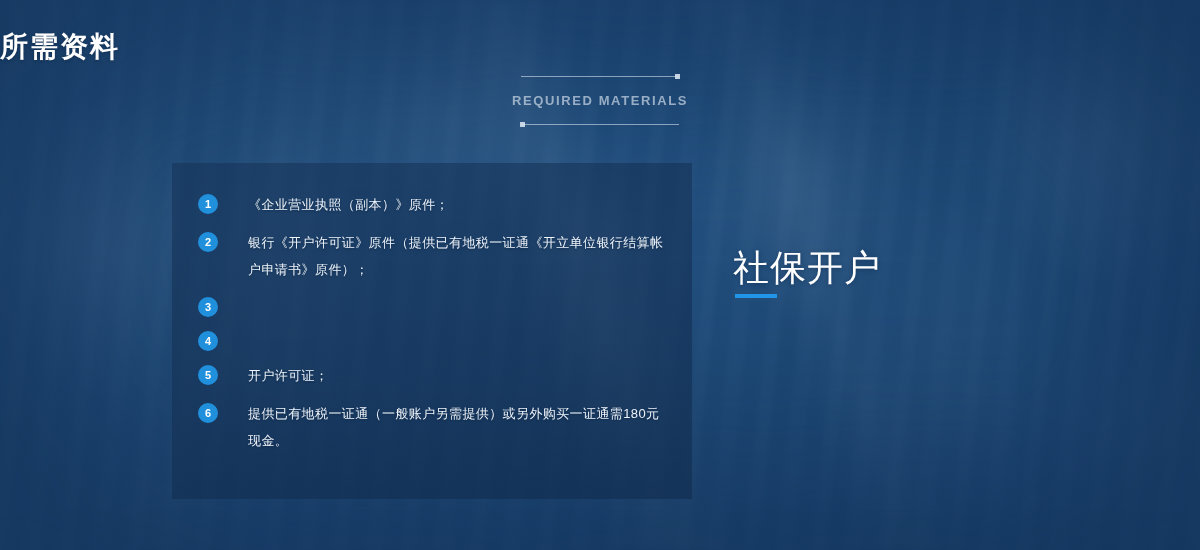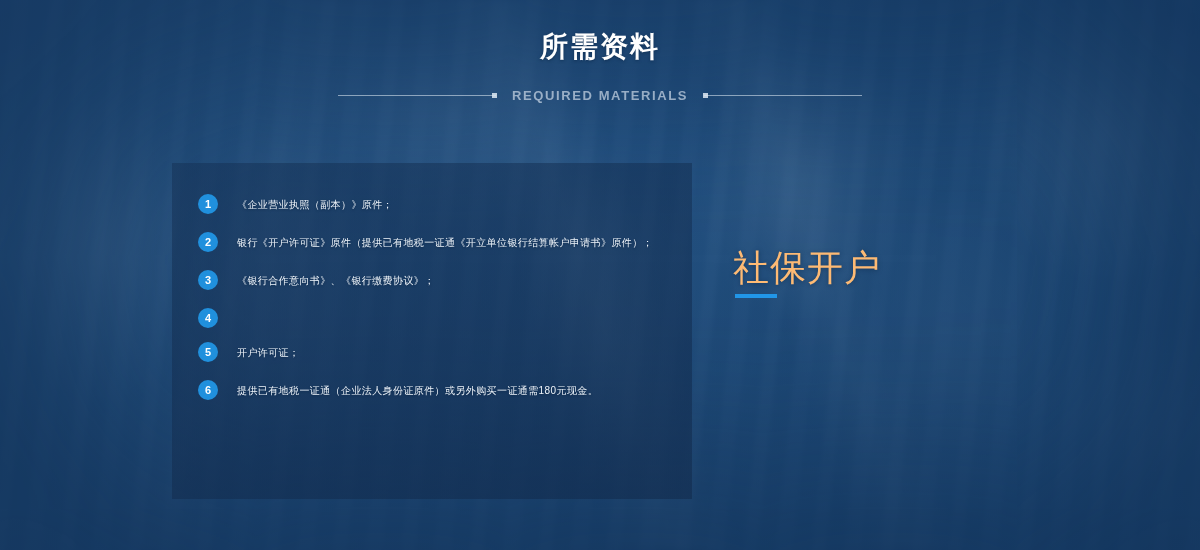--- a/index.html
+++ b/index.html
@@ -63,36 +63,37 @@
   .bg-vignette {
     box-shadow: inset 0 0 190px 60px rgba(14,44,80,.55);
   }
 
   
   .header {
     position: absolute;
     top: 30px;
     left: 0;
     width: 1200px;
-    text-align: center;
+    text-align: left;
   }
   .header-title {
     font-size: 28px;
     font-weight: bold;
     color: #ffffff;
     letter-spacing: 2px;
     line-height: 34px;
     text-shadow: 0 1px 3px rgba(10,35,66,.55);
   }
   .header-sub-row {
     display: flex;
     align-items: center;
     justify-content: center;
     gap: 16px;
-    margin-top: 24px;
+    margin-top: 12px;
+    flex-direction: column;
   }
   .header-rule {
     position: relative;
     width: 158px;
     height: 1px;
     background: rgba(219,231,242,.58);
   }
   .header-rule::after {
     content: "";
     position: absolute;
@@ -138,39 +139,39 @@
     border-radius: 50%;
     background: #2090dd;
     color: #ffffff;
     font-size: 11px;
     font-weight: bold;
     line-height: 20px;
     text-align: center;
     margin-top: 3px;
   }
   .item-text {
-    margin-left: 19px;
-    font-size: 10px;
+    margin-left: 30px;
+    font-size: 13px;
     line-height: 27px;
     color: #eef4fa;
     letter-spacing: .4px;
     text-shadow: 0 1px 2px rgba(8,30,58,.5);
   }
 
   
   .rightblock {
     position: absolute;
     left: 733px;
     top: 246px;
     width: 420px;
   }
   .rh-line {
     font-size: 36px;
     font-weight: 300;
-    color: #fdba74;
+    color: #ffffff;
     line-height: 44px;
     letter-spacing: 1px;
     text-shadow: 0 1px 4px rgba(10,36,68,.5);
   }
   .rh-bar {
     width: 42px;
     height: 4px;
     background: #2196e8;
     margin: 4px 0 7px 2px;
   }
@@ -202,35 +203,34 @@
         <span class="item-text">《企业营业执照（副本）》原件；</span>
       </div>
 
       <div class="list-item">
         <span class="badge">2</span>
         <span class="item-text">银行《开户许可证》原件（提供已有地税一证通《开立单位银行结算帐户申请书》原件）；</span>
       </div>
 
       <div class="list-item">
         <span class="badge">3</span>
-        <span class="item-text">《银行合作意向书》、《银行缴费协议》；</span>
       </div>
 
       <div class="list-item">
         <span class="badge">4</span>
       </div>
 
       <div class="list-item">
         <span class="badge">5</span>
         <span class="item-text">开户许可证；</span>
       </div>
 
       <div class="list-item">
         <span class="badge">6</span>
-        <span class="item-text">提供已有地税一证通（企业法人身份证原件）或另外购买一证通需180元现金。</span>
+        <span class="item-text">提供已有地税一证通（一般账户另需提供）或另外购买一证通需180元现金。</span>
       </div>
 
     </div>
   </div>
 
   <div class="rightblock">
     <div class="rh-line">社保开户</div>
     <div class="rh-bar"></div>
   </div>
 

